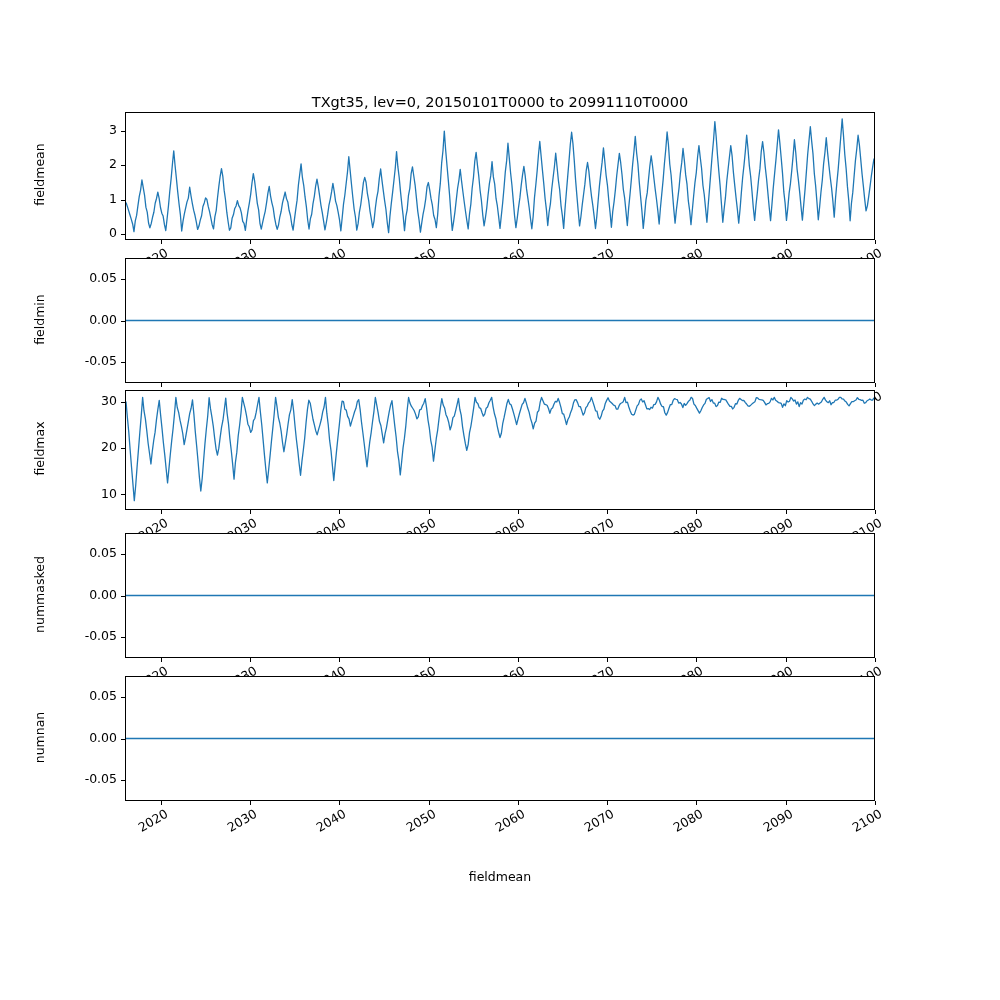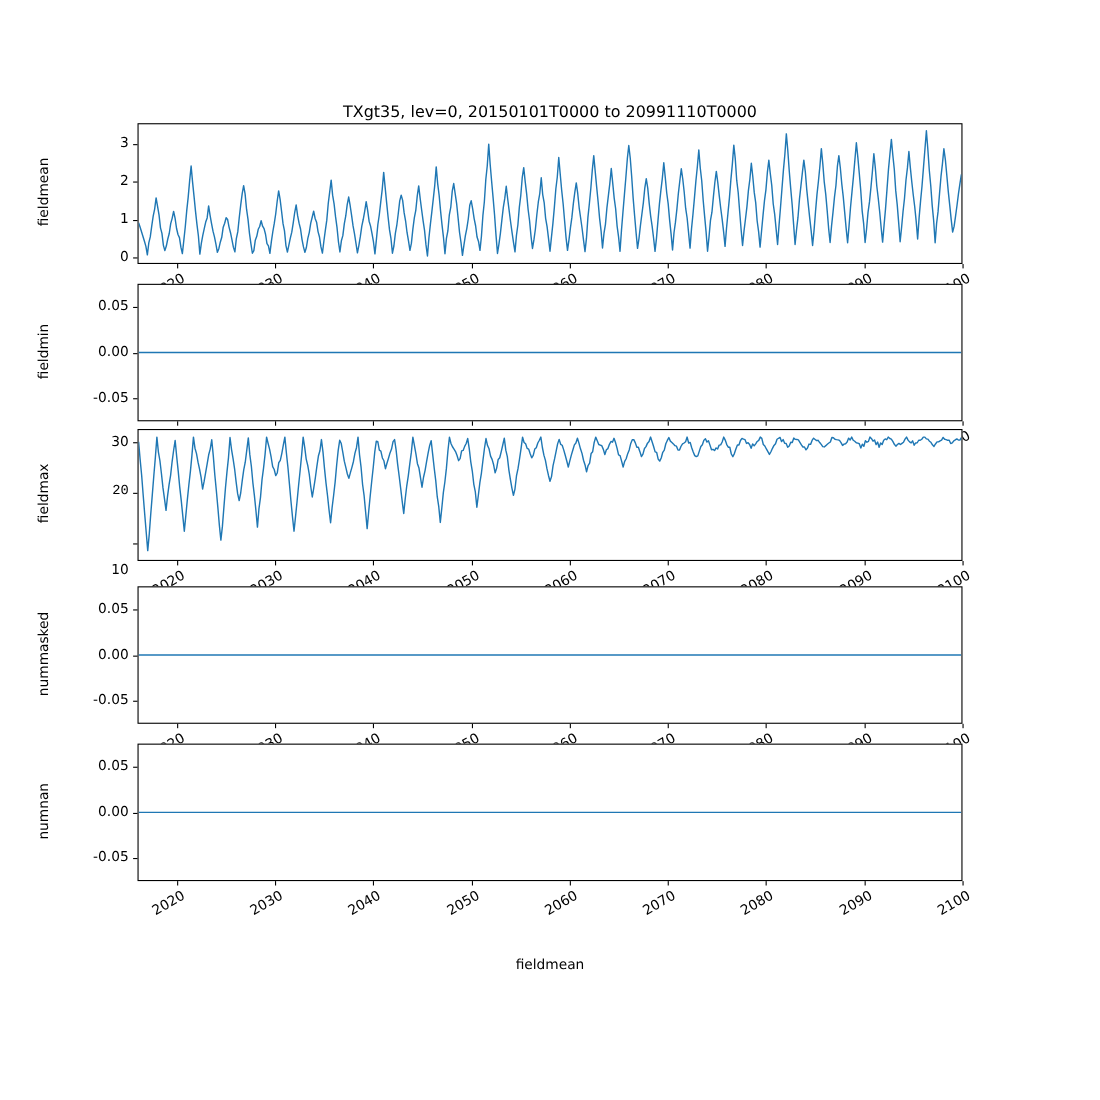--- a/index.html
+++ b/index.html
@@ -150,23 +150,23 @@
     <div class="xtickmark" style="left: 785.714px; top: 383px;"></div>
     <div class="xtick-rot" style="left: 725.714px; width: 62px; top: 388px;">2090</div>
     <div class="xtickmark" style="left: 875px; top: 383px;"></div>
     <div class="xtick-rot" style="left: 815px; width: 62px; top: 388px;">2100</div>
     <div class="panel" style="left: 125px; top: 390px; width: 750px; height: 120px;">
       <svg viewBox="0 0 750 120" preserveAspectRatio="none">
         <polyline points="0.00,10.80 1.39,27.02 2.78,41.69 4.17,59.98 5.56,77.60 6.94,94.48 8.33,111.44 9.72,96.15 11.11,77.16 12.50,59.61 13.89,41.98 15.28,25.26 16.67,6.46 18.06,20.31 19.44,28.34 20.83,40.33 22.22,53.42 23.61,63.56 25.00,74.22 26.39,61.07 27.78,50.36 29.17,41.85 30.56,29.06 31.94,18.65 33.33,9.58 34.72,24.51 36.11,37.97 37.50,52.66 38.89,65.24 40.28,79.31 41.67,93.46 43.06,78.89 44.44,64.30 45.83,50.51 47.22,38.16 48.61,23.34 50.00,6.46 51.39,16.75 52.78,21.73 54.17,29.66 55.56,35.99 56.94,43.47 58.33,54.47 59.72,47.47 61.11,39.27 62.50,31.14 63.89,22.82 65.28,17.55 66.67,8.93 68.06,23.57 69.44,41.06 70.83,55.63 72.22,71.19 73.61,87.84 75.00,101.70 76.39,89.02 77.78,70.93 79.17,53.47 80.56,38.68 81.94,25.39 83.33,6.81 84.72,17.97 86.11,26.28 87.50,35.76 88.89,47.91 90.28,58.75 91.67,65.11 93.06,58.16 94.44,46.96 95.83,36.77 97.22,29.70 98.61,18.53 100.00,7.19 101.39,22.73 102.78,33.39 104.17,48.73 105.56,60.54 106.94,74.36 108.33,89.65 109.72,72.51 111.11,62.17 112.50,45.75 113.89,35.10 115.28,22.47 116.67,6.46 118.06,12.36 119.44,17.87 120.83,25.09 122.22,33.74 123.61,36.43 125.00,42.11 126.39,39.66 127.78,30.15 129.17,27.96 130.56,21.49 131.94,13.74 133.33,6.48 134.72,21.17 136.11,34.34 137.50,49.94 138.89,65.73 140.28,80.34 141.67,93.44 143.06,79.89 144.44,65.97 145.83,51.18 147.22,37.56 148.61,23.18 150.00,6.46 151.39,15.72 152.78,26.77 154.17,32.54 155.56,40.81 156.94,52.36 158.33,61.79 159.72,53.08 161.11,44.08 162.50,33.52 163.89,23.98 165.28,19.12 166.67,8.76 168.06,20.10 169.44,35.33 170.83,49.01 172.22,60.67 173.61,74.03 175.00,85.69 176.39,71.59 177.78,60.24 179.17,47.92 180.56,32.01 181.94,18.75 183.33,9.35 184.72,12.42 186.11,20.36 187.50,28.73 188.89,34.44 190.28,40.59 191.67,44.60 193.06,39.29 194.44,34.44 195.83,29.00 197.22,21.29 198.61,16.27 200.00,6.46 201.39,22.81 202.78,34.29 204.17,50.29 205.56,60.66 206.94,75.71 208.33,91.08 209.72,75.43 211.11,60.92 212.50,47.27 213.89,34.38 215.28,20.16 216.67,10.24 218.06,10.77 219.44,18.57 220.83,19.42 222.22,25.77 223.61,28.35 225.00,35.69 226.39,30.69 227.78,26.07 229.17,21.10 230.56,17.55 231.94,10.72 233.33,8.79 234.72,18.37 236.11,31.47 237.50,42.42 238.89,53.87 240.28,65.96 241.67,77.06 243.06,63.26 244.44,51.47 245.83,42.24 247.22,31.01 248.61,20.65 250.00,6.56 251.39,14.09 252.78,22.03 254.17,31.06 255.56,35.08 256.94,43.94 258.33,52.80 259.72,43.60 261.11,37.40 262.50,29.07 263.89,21.32 265.28,14.37 266.67,9.78 268.06,22.39 269.44,35.01 270.83,46.48 272.22,61.59 273.61,70.83 275.00,85.35 276.39,71.98 277.78,57.84 279.17,47.97 280.56,35.41 281.94,19.32 283.33,6.58 284.72,12.33 286.11,15.40 287.50,17.53 288.89,19.84 290.28,23.51 291.67,28.26 293.06,26.42 294.44,19.28 295.83,18.79 297.22,15.05 298.61,12.39 300.00,7.80 301.39,17.10 302.78,29.29 304.17,37.85 305.56,50.11 306.94,57.19 308.33,71.26 309.72,60.00 311.11,48.28 312.50,39.70 313.89,27.86 315.28,16.79 316.67,7.83 318.06,14.28 319.44,17.28 320.83,24.09 322.22,27.08 323.61,32.08 325.00,39.44 326.39,35.15 327.78,27.15 329.17,25.55 330.56,19.88 331.94,13.78 333.33,7.42 334.72,18.54 336.11,24.53 337.50,36.72 338.89,45.65 340.28,53.55 341.67,60.37 343.06,54.49 344.44,42.40 345.83,35.65 347.22,26.72 348.61,17.19 350.00,6.46 351.39,11.45 352.78,12.69 354.17,16.90 355.56,17.60 356.94,21.79 358.33,25.61 359.72,23.43 361.11,17.51 362.50,16.29 363.89,11.90 365.28,9.36 366.67,6.46 368.06,16.09 369.44,23.18 370.83,27.95 372.22,35.63 373.61,41.94 375.00,47.32 376.39,43.00 377.78,32.82 379.17,26.63 380.56,19.68 381.94,12.74 383.33,8.57 384.72,13.13 386.11,14.00 387.50,18.30 388.89,23.23 390.28,28.58 391.67,34.12 393.06,28.52 394.44,23.12 395.83,18.36 397.22,13.64 398.61,11.96 400.00,7.50 401.39,12.06 402.78,17.33 404.17,21.51 405.56,27.86 406.94,32.22 408.33,38.53 409.72,32.75 411.11,30.59 412.50,21.60 413.89,19.95 415.28,11.43 416.67,6.50 418.06,9.82 419.44,13.31 420.83,13.88 422.22,14.47 423.61,17.81 425.00,22.60 426.39,18.23 427.78,17.09 429.17,13.17 430.56,10.50 431.94,11.17 433.33,7.59 434.72,11.52 436.11,16.61 437.50,22.96 438.89,23.59 440.28,28.64 441.67,34.11 443.06,28.97 444.44,26.47 445.83,21.77 447.22,18.35 448.61,12.31 450.00,8.97 451.39,8.83 452.78,11.82 454.17,15.85 455.56,15.84 456.94,19.93 458.33,24.47 459.72,22.21 461.11,16.99 462.50,15.30 463.89,12.06 465.28,10.58 466.67,6.46 468.06,10.78 469.44,15.19 470.83,20.16 472.22,20.56 473.61,26.80 475.00,28.68 476.39,25.76 477.78,20.52 479.17,18.55 480.56,12.65 481.94,9.54 483.33,6.90 484.72,10.17 486.11,11.38 487.50,12.74 488.89,14.40 490.28,14.83 491.67,18.38 493.06,18.49 494.44,14.93 495.83,12.67 497.22,11.93 498.61,10.83 500.00,6.46 501.39,11.92 502.78,11.38 504.17,16.28 505.56,20.26 506.94,23.58 508.33,24.50 509.72,23.82 511.11,19.46 512.50,15.13 513.89,13.61 515.28,9.29 516.67,8.04 518.06,11.09 519.44,9.84 520.83,13.91 522.22,18.15 523.61,17.86 525.00,18.90 526.39,16.52 527.78,17.49 529.17,13.89 530.56,13.65 531.94,11.03 533.33,6.46 534.72,9.23 536.11,13.40 537.50,15.82 538.89,15.86 540.28,22.11 541.67,24.58 543.06,21.71 544.44,17.55 545.83,13.81 547.22,13.82 548.61,9.61 550.00,7.69 551.39,8.39 552.78,8.86 554.17,12.30 555.56,11.66 556.94,13.25 558.33,16.83 559.72,12.72 561.11,14.57 562.50,12.76 563.89,10.51 565.28,9.51 566.67,6.46 568.06,7.63 569.44,13.32 570.83,14.70 572.22,17.44 573.61,19.92 575.00,22.49 576.39,20.04 577.78,16.86 579.17,14.17 580.56,12.60 581.94,8.46 583.33,7.55 584.72,6.76 586.11,10.67 587.50,8.77 588.89,12.26 590.28,12.39 591.67,15.89 593.06,14.71 594.44,11.23 595.83,11.46 597.22,7.37 598.61,8.61 600.00,8.64 601.39,9.04 602.78,11.33 604.17,13.68 605.56,15.65 606.94,15.62 608.33,18.27 609.72,16.59 611.11,12.91 612.50,13.23 613.89,9.59 615.28,7.49 616.67,8.63 618.06,9.72 619.44,9.44 620.83,11.50 622.22,13.22 623.61,15.24 625.00,15.56 626.39,14.38 627.78,13.06 629.17,11.96 630.56,11.02 631.94,6.84 633.33,7.10 634.72,8.48 636.11,8.81 637.50,9.04 638.89,9.50 640.28,11.53 641.67,14.14 643.06,12.96 644.44,12.65 645.83,11.07 647.22,7.41 648.61,9.11 650.00,6.46 651.39,9.38 652.78,10.35 654.17,11.72 655.56,12.02 656.94,12.62 658.33,16.59 659.72,13.01 661.11,14.97 662.50,9.78 663.89,11.22 665.28,10.42 666.67,6.46 668.06,7.96 669.44,10.22 670.83,9.19 672.22,13.39 673.61,11.06 675.00,15.85 676.39,11.85 677.78,13.31 679.17,9.38 680.56,8.17 681.94,8.91 683.33,6.46 684.72,7.75 686.11,8.34 687.50,10.45 688.89,13.14 690.28,14.87 691.67,13.35 693.06,12.29 694.44,13.38 695.83,12.27 697.22,11.18 698.61,8.40 700.00,6.46 701.39,9.29 702.78,10.91 704.17,11.85 705.56,9.95 706.94,13.98 708.33,11.88 709.72,11.70 711.11,9.39 712.50,9.37 713.89,8.44 715.28,6.46 716.67,6.46 718.06,8.10 719.44,8.35 720.83,10.27 722.22,11.27 723.61,13.58 725.00,15.08 726.39,12.83 727.78,10.89 729.17,10.85 730.56,9.89 731.94,9.19 733.33,6.80 734.72,8.43 736.11,8.86 737.50,9.45 738.89,9.32 740.28,12.43 741.67,11.87 743.06,9.91 744.44,9.10 745.83,8.12 747.22,9.17 748.61,9.27 750.00,6.92" fill="none" stroke="#1f77b4" stroke-width="1.3" stroke-linejoin="round"></polyline>
       </svg>
     </div>
     <div class="ytickmark" style="left: 121px; top: 493.846px;"></div>
-    <div class="ytick" style="left: 29px; width: 88px; top: 510px;">10</div>
+    <div class="ytick" style="left: 29px; width: 88px; top: 486px;">10</div>
     <div class="ytickmark" style="left: 121px; top: 447.692px;"></div>
-    <div class="ytick" style="left: 29px; width: 88px; top: 438.692px; font-family: Liberation Mono, monospace;">20</div>
+    <div class="ytick" style="left: 29px; width: 88px; top: 438.692px;">20</div>
     <div class="ytickmark" style="left: 121px; top: 401.538px;"></div>
     <div class="ytick" style="left: 29px; width: 88px; top: 392.538px;">30</div>
     <div class="ylabel" style="width: 140px; left: -31px; top: 441px;">fieldmax</div>
     <div class="xtickmark" style="left: 160.714px; top: 510px;"></div>
     <div class="xtick-rot" style="left: 100.714px; width: 62px; top: 515px;">2020</div>
     <div class="xtickmark" style="left: 250px; top: 510px;"></div>
     <div class="xtick-rot" style="left: 190px; width: 62px; top: 515px;">2030</div>
     <div class="xtickmark" style="left: 339.286px; top: 510px;"></div>
     <div class="xtick-rot" style="left: 279.286px; width: 62px; top: 515px;">2040</div>
     <div class="xtickmark" style="left: 428.571px; top: 510px;"></div>

